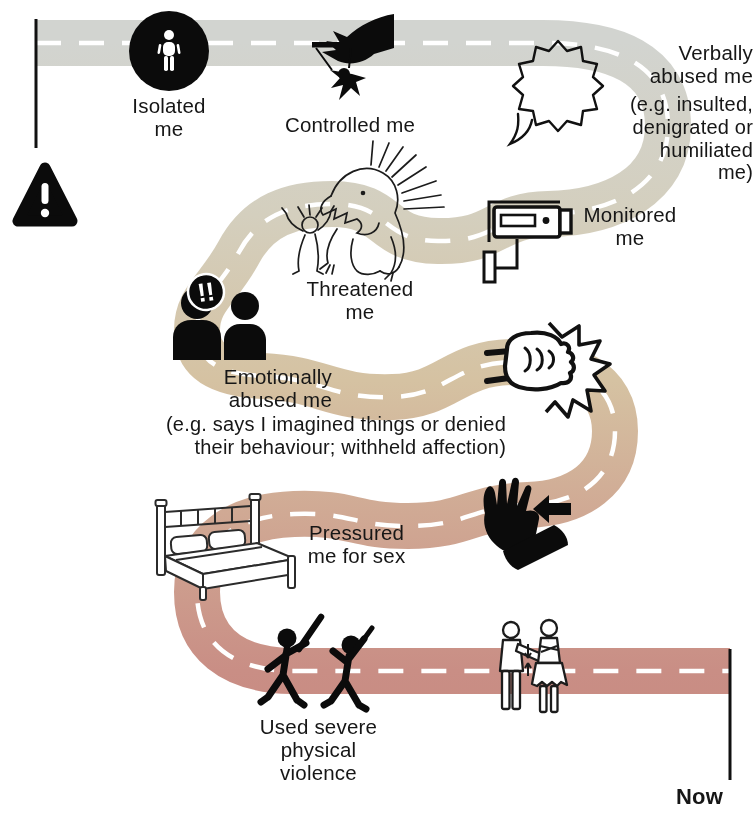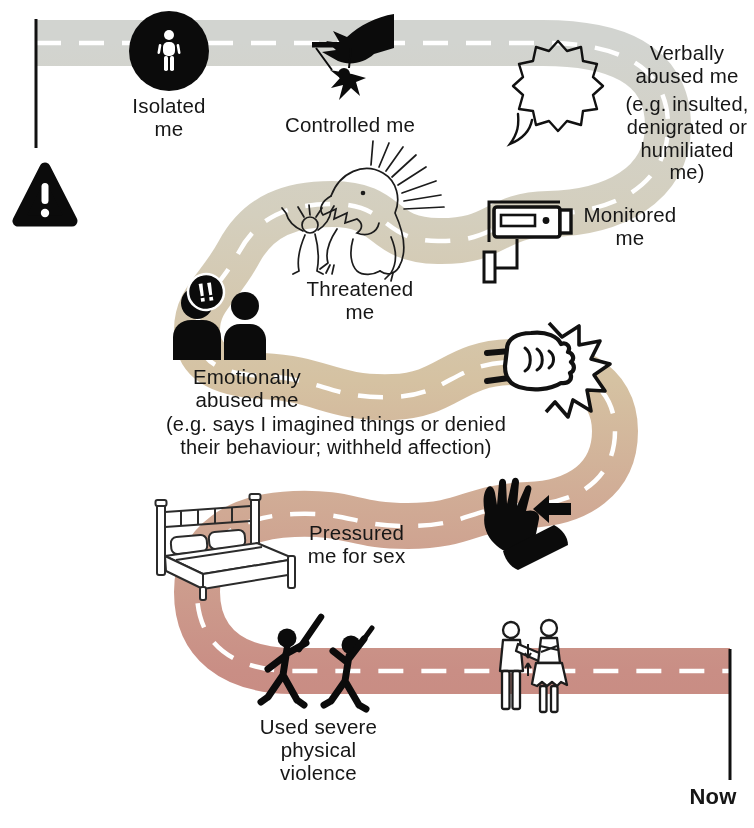--- a/index.html
+++ b/index.html
@@ -1,22 +1,22 @@
 <!DOCTYPE html>
 <html><head>
 <meta charset="utf-8">
 <style>
   html,body { margin:0; padding:0; background:#fff; }
   .canvas { position:relative; width:754px; height:828px; background:#fff; overflow:hidden;
             font-family:"Liberation Sans", sans-serif; }
   svg.scene { position:absolute; left:0; top:0; }
   .lbl { position:absolute; color:#161616; font-size:20.5px; line-height:1.12;
          white-space:pre-line; text-align:center; letter-spacing:0.2px; }
-  .lbl.left { text-align:center; }
-  .lbl.right { text-align:center; }
+  .lbl.left { text-align:right; }
+  .lbl.right { text-align:left; }
   .sub { font-size:20px; line-height:1.14; }
   .bold { font-weight:bold; }
   .blk { display:block; }
 </style>
 </head>
 <body>
 
 <div class="canvas">
 
 <svg class="scene" viewBox="0 0 754 828" width="754" height="828">

